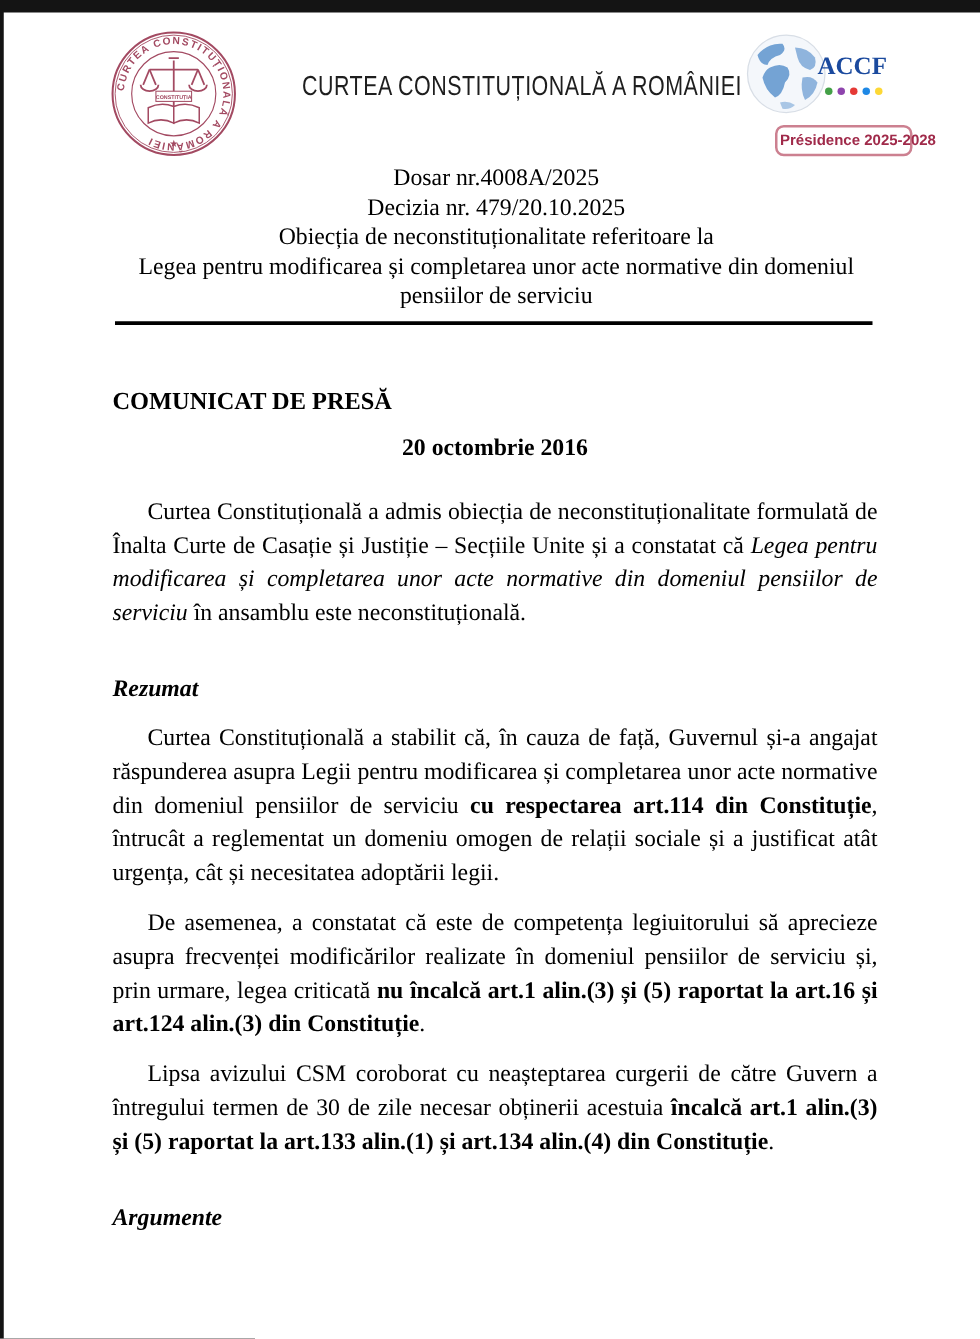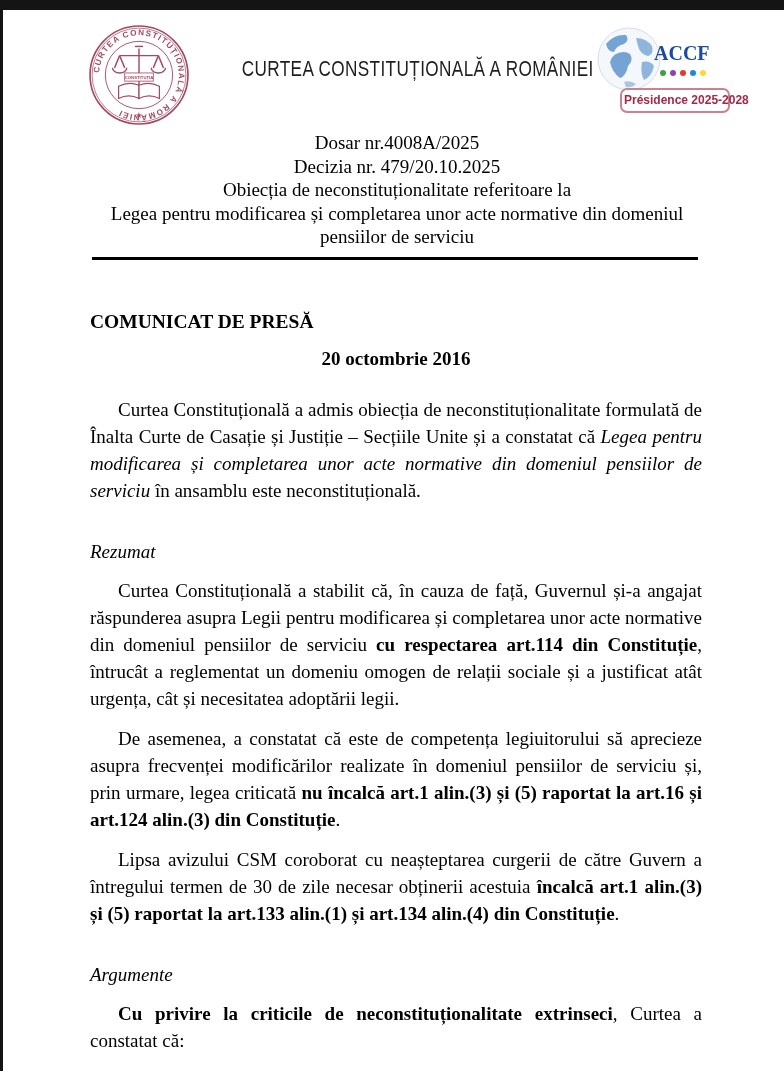--- a/index.html
+++ b/index.html
@@ -29,21 +29,21 @@
   .accf { position:absolute; right:0; top:2px; width:134px; height:96px; }
   .accf-globe { position:absolute; left:0; top:2px; width:66px; height:66px; }
   .accf-word {
     position:absolute; left:58px; top:16px;
     font-family:Liberation Serif, serif; font-weight:bold;
     font-size:20px; line-height:27px; color:#1b4a9e;
   }
   .accf-dots { position:absolute; left:64px; top:46px; display:flex; gap:4px; }
   .accf-dots .dot { width:6px; height:6px; border-radius:50%; }
   .accf-badge {
-    position:absolute; left:24px; top:64px; right:0;
+    position:absolute; left:24px; top:76px; right:0;
     border:2px solid #cc8090; border-radius:7px;
     background:#fff;
     text-align:center; padding:3px 2px 4px;
     font-family:"Liberation Sans", sans-serif;
     font-size:12px; font-weight:bold; color:#a02a4a;
     white-space:nowrap;
   }
 
   
   .title-block {
@@ -58,21 +58,21 @@
   
   .doc-main { position:absolute; top:262px; left:90px; width:612px; }
   .press-title { text-align:left; font-size:19.5px; font-weight:bold; margin:49px 0 0; }
   .press-date  { text-align:center; font-size:19px;  font-weight:bold; margin:15px 0 0; }
   .doc-body { margin-top:26px; }
   .body-para {
     text-align:justify; text-indent:28px;
     font-size:19px; line-height:27px; margin:13px 0 0;
   }
   .section-heading {
-    font-weight:normal; font-style:italic;
+    font-weight:bold; font-style:italic;
     font-size:19px; line-height:24px; margin:36px 0 0;
   }
   .seg-bold { font-weight:bold; }
   .seg-italic { font-style:italic; }
 </style>
 </head>
 <body>
 
 <div class="page">
   <div class="top-bar"></div>
@@ -152,16 +152,15 @@
   <main class="doc-main">
     <h1 class="press-title">COMUNICAT DE PRESĂ</h1>
     <h2 class="press-date">20 octombrie 2016</h2>
     <div class="doc-body">
         <p class="body-para"><span>Curtea Constituțională a admis obiecția de neconstituționalitate formulată de Înalta Curte de Casație și Justiție – Secțiile Unite și a constatat că </span><span class="seg-italic">Legea pentru modificarea și completarea unor acte normative din domeniul pensiilor de serviciu</span><span> în ansamblu este neconstituțională.</span></p>
         <p class="section-heading"><span>Rezumat</span></p>
         <p class="body-para"><span>Curtea Constituțională a stabilit că, în cauza de față, Guvernul și-a angajat răspunderea asupra Legii pentru modificarea și completarea unor acte normative din domeniul pensiilor de serviciu </span><span class="seg-bold">cu respectarea art.114 din Constituție</span><span>, întrucât a reglementat un domeniu omogen de relații sociale și a justificat atât urgența, cât și necesitatea adoptării legii.</span></p>
         <p class="body-para"><span>De asemenea, a constatat că este de competența legiuitorului să aprecieze asupra frecvenței modificărilor realizate în domeniul pensiilor de serviciu și, prin urmare, legea criticată </span><span class="seg-bold">nu încalcă art.1 alin.(3) și (5) raportat la art.16 și art.124 alin.(3) din Constituție</span><span>.</span></p>
         <p class="body-para"><span>Lipsa avizului CSM coroborat cu neașteptarea curgerii de către Guvern a întregului termen de 30 de zile necesar obținerii acestuia </span><span class="seg-bold">încalcă art.1 alin.(3) și (5) raportat la art.133 alin.(1) și art.134 alin.(4) din Constituție</span><span>.</span></p>
         <p class="section-heading"><span>Argumente</span></p>
-        <p class="body-para"><span class="seg-bold">Cu privire la criticile de neconstituționalitate extrinseci</span><span>, Curtea a constatat că:</span></p>
       </div>
   </main>
 </div>
 
 </body></html>

